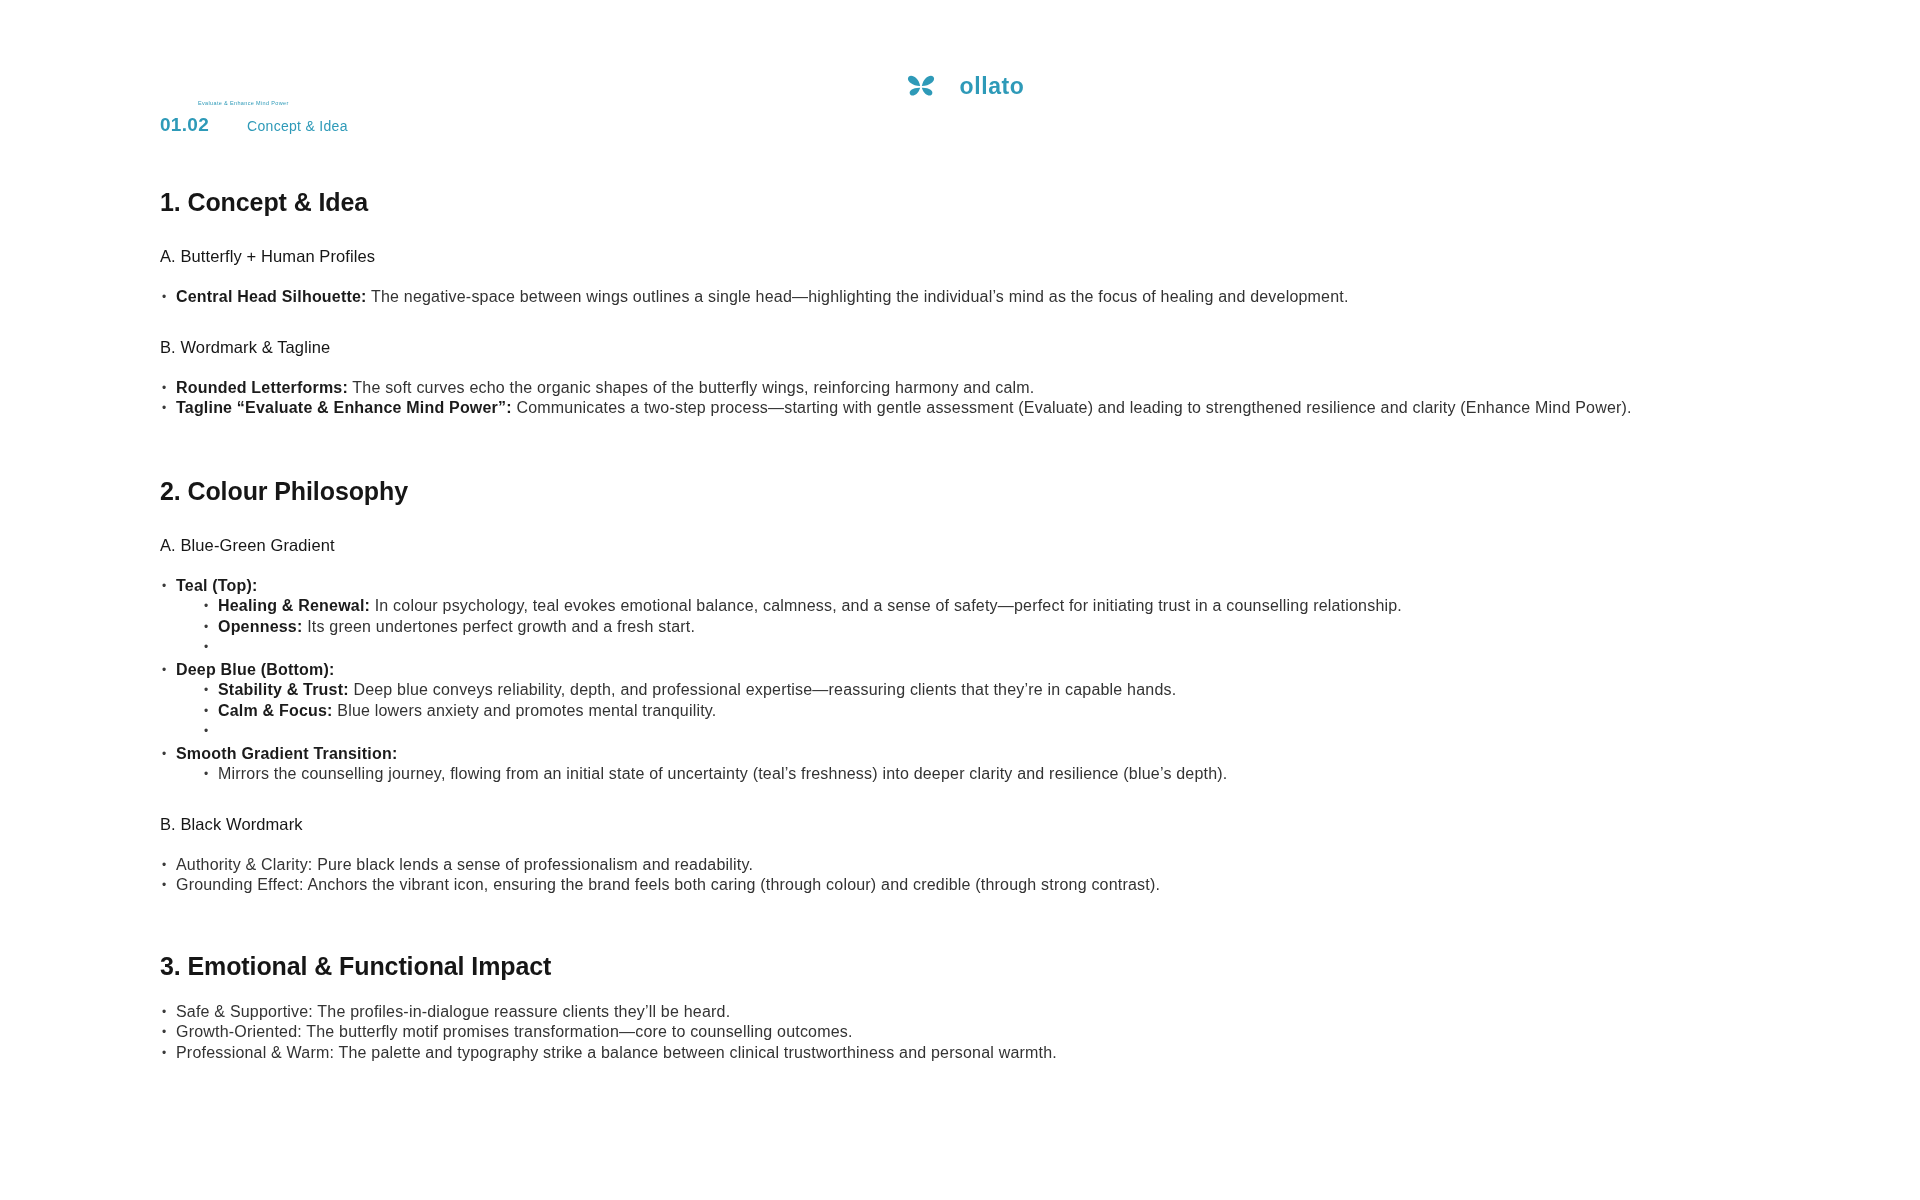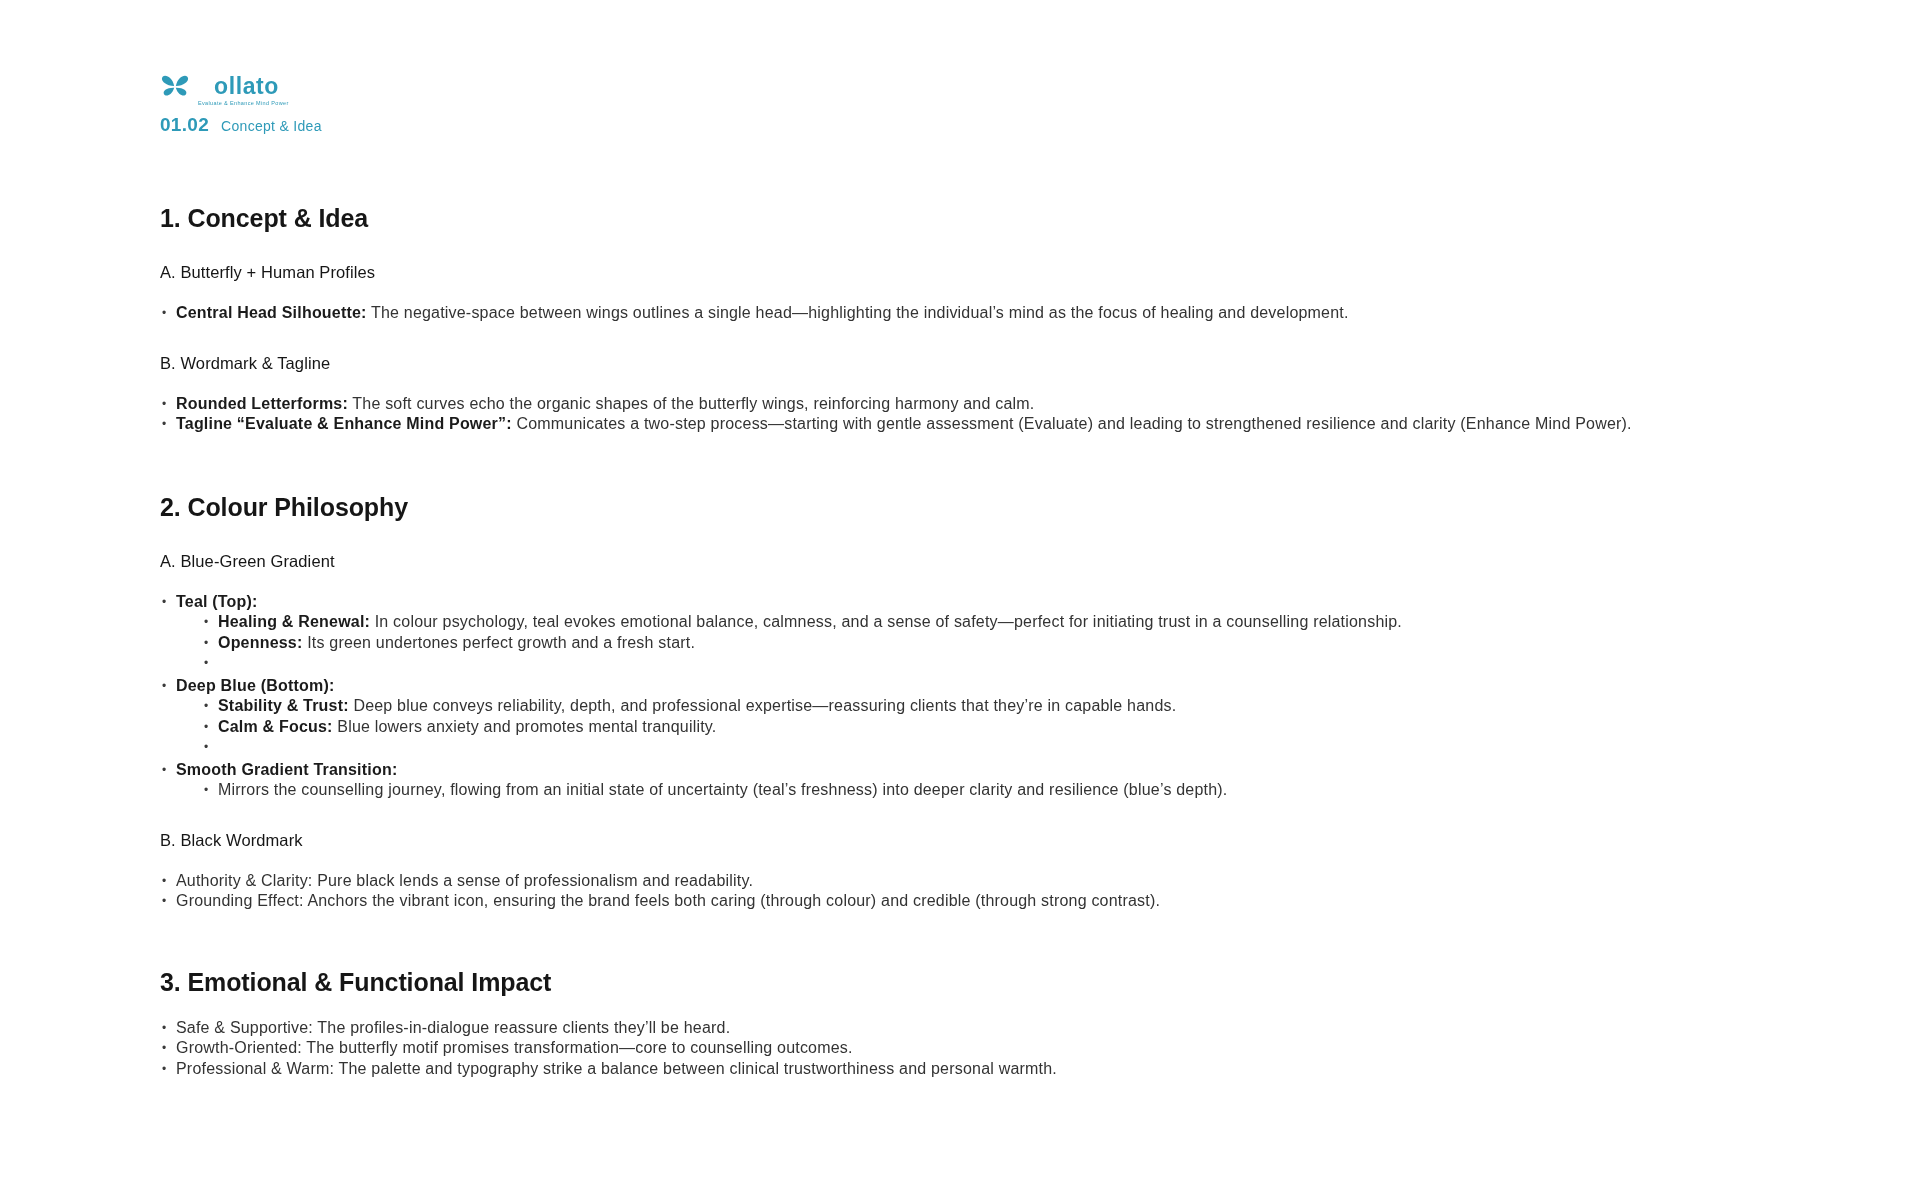--- a/index.html
+++ b/index.html
@@ -11,38 +11,38 @@
   html,body{margin:0;padding:0;}
   body{
     width:1920px;height:1200px;
     background:#ffffff;
     font-family:"Liberation Sans",sans-serif;
     color:var(--body);
   }
   .page{padding:74px 150px 0 160px;}
 
   
-  .brand-row{display:flex;align-items:center;gap:24px;line-height:1;}
+  .brand-row{display:flex;align-items:center;gap:24px;line-height:1;justify-content:center;}
   .butterfly{width:30px;height:25px;display:inline-block;}
   .brand-name{
     font-size:23px;font-weight:700;color:var(--accent);
     letter-spacing:.6px;
   }
   .brand-tagline{
     font-size:5.5px;color:var(--accent);letter-spacing:.35px;
     margin:1px 0 0 38px;
   }
-  .doc-header{margin-top:8px;display:flex;align-items:baseline;gap:12px;}
+  .doc-header{margin-top:8px;display:flex;align-items:baseline;gap:38px;}
   .doc-number{font-size:19px;font-weight:700;color:var(--accent);letter-spacing:.3px;}
   .doc-title{font-size:14px;font-weight:500;color:var(--accent);letter-spacing:.3px;}
 
   
   h1{
     font-size:25px;font-weight:700;color:var(--heading);
-    margin:68px 0 0 0;letter-spacing:-.1px;
+    margin:52px 0 0 0;letter-spacing:-.1px;
   }
   h2{
     font-size:16.5px;font-weight:400;color:var(--heading);
     margin:30px 0 0 0;letter-spacing:.1px;
   }
   ul{
     list-style:none;margin:21px 0 0 0;padding:0;
     font-size:16px;line-height:20.5px;letter-spacing:.2px;color:var(--body);
   }
   ul.l2{margin:0 0 0 26px;}

